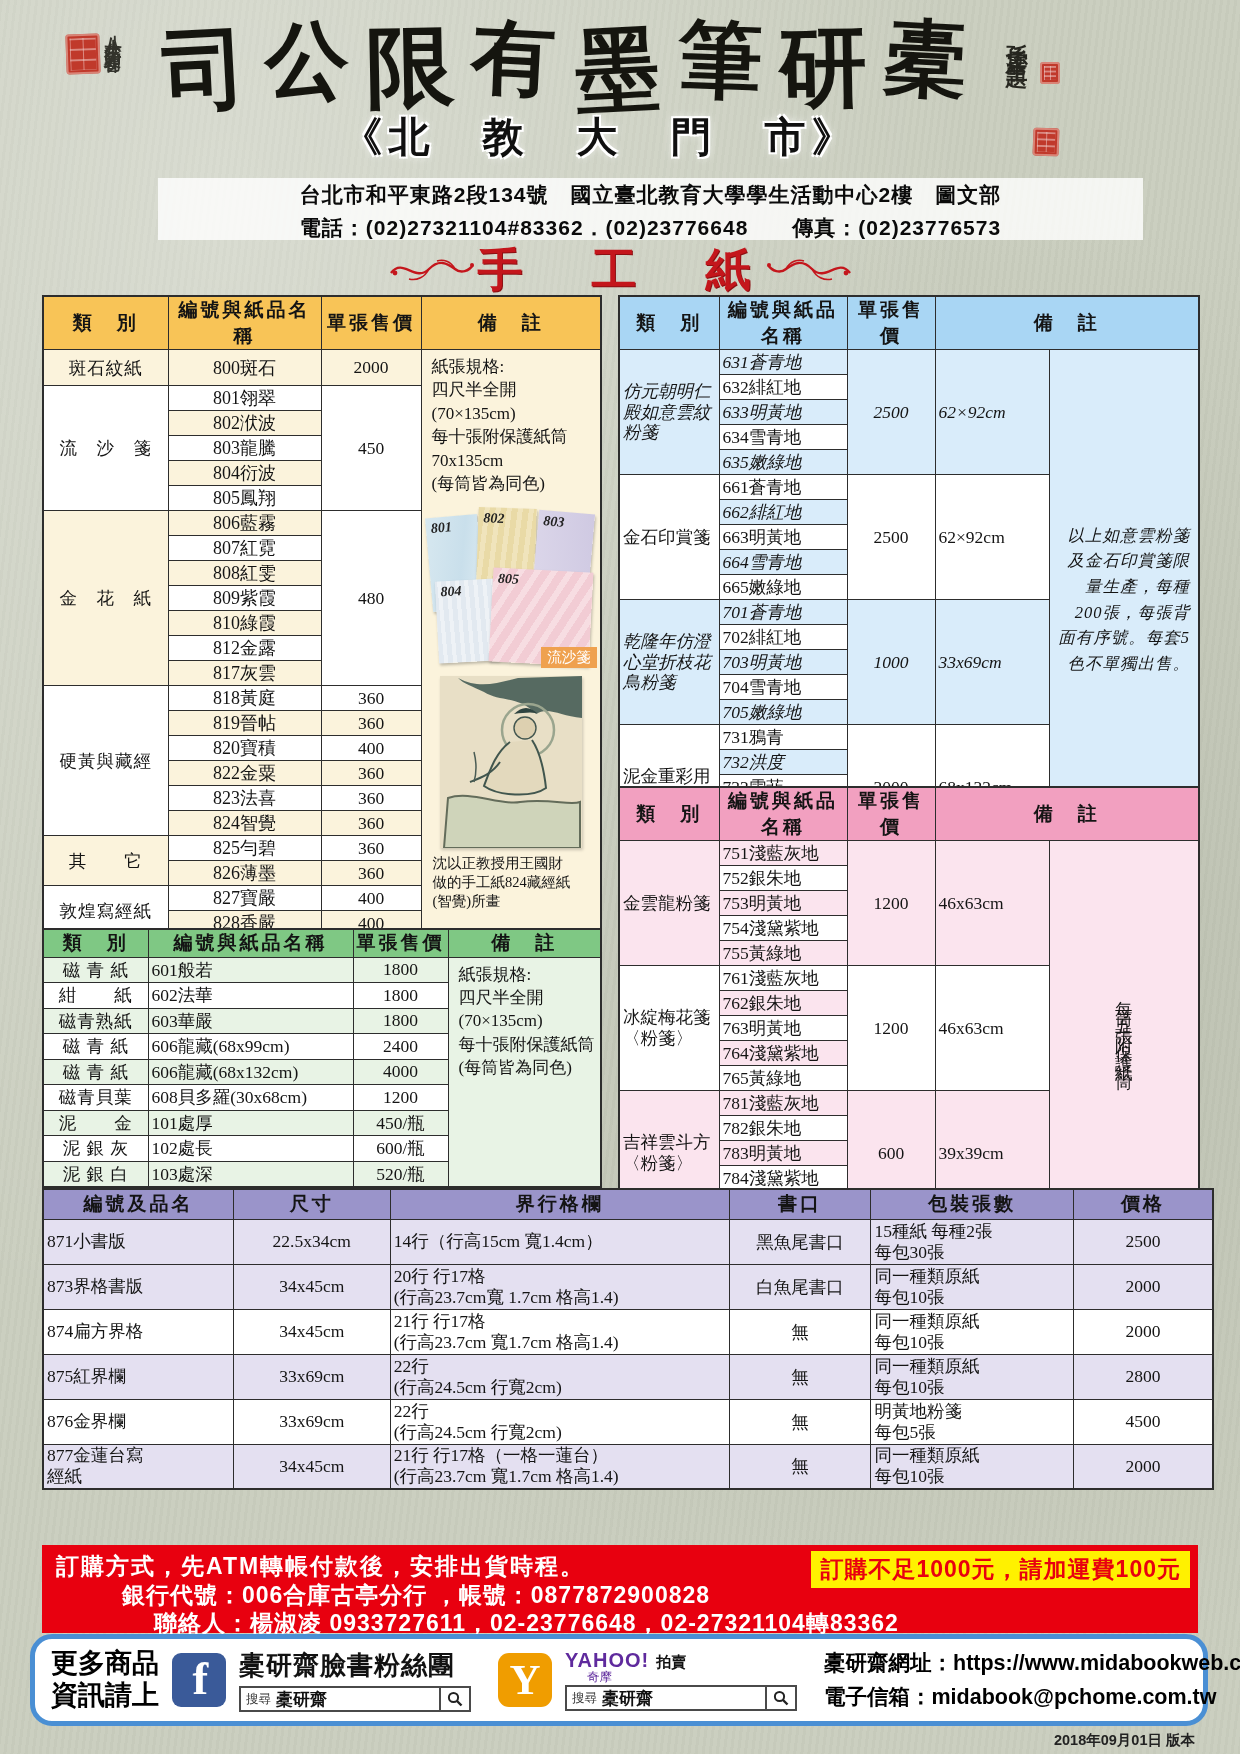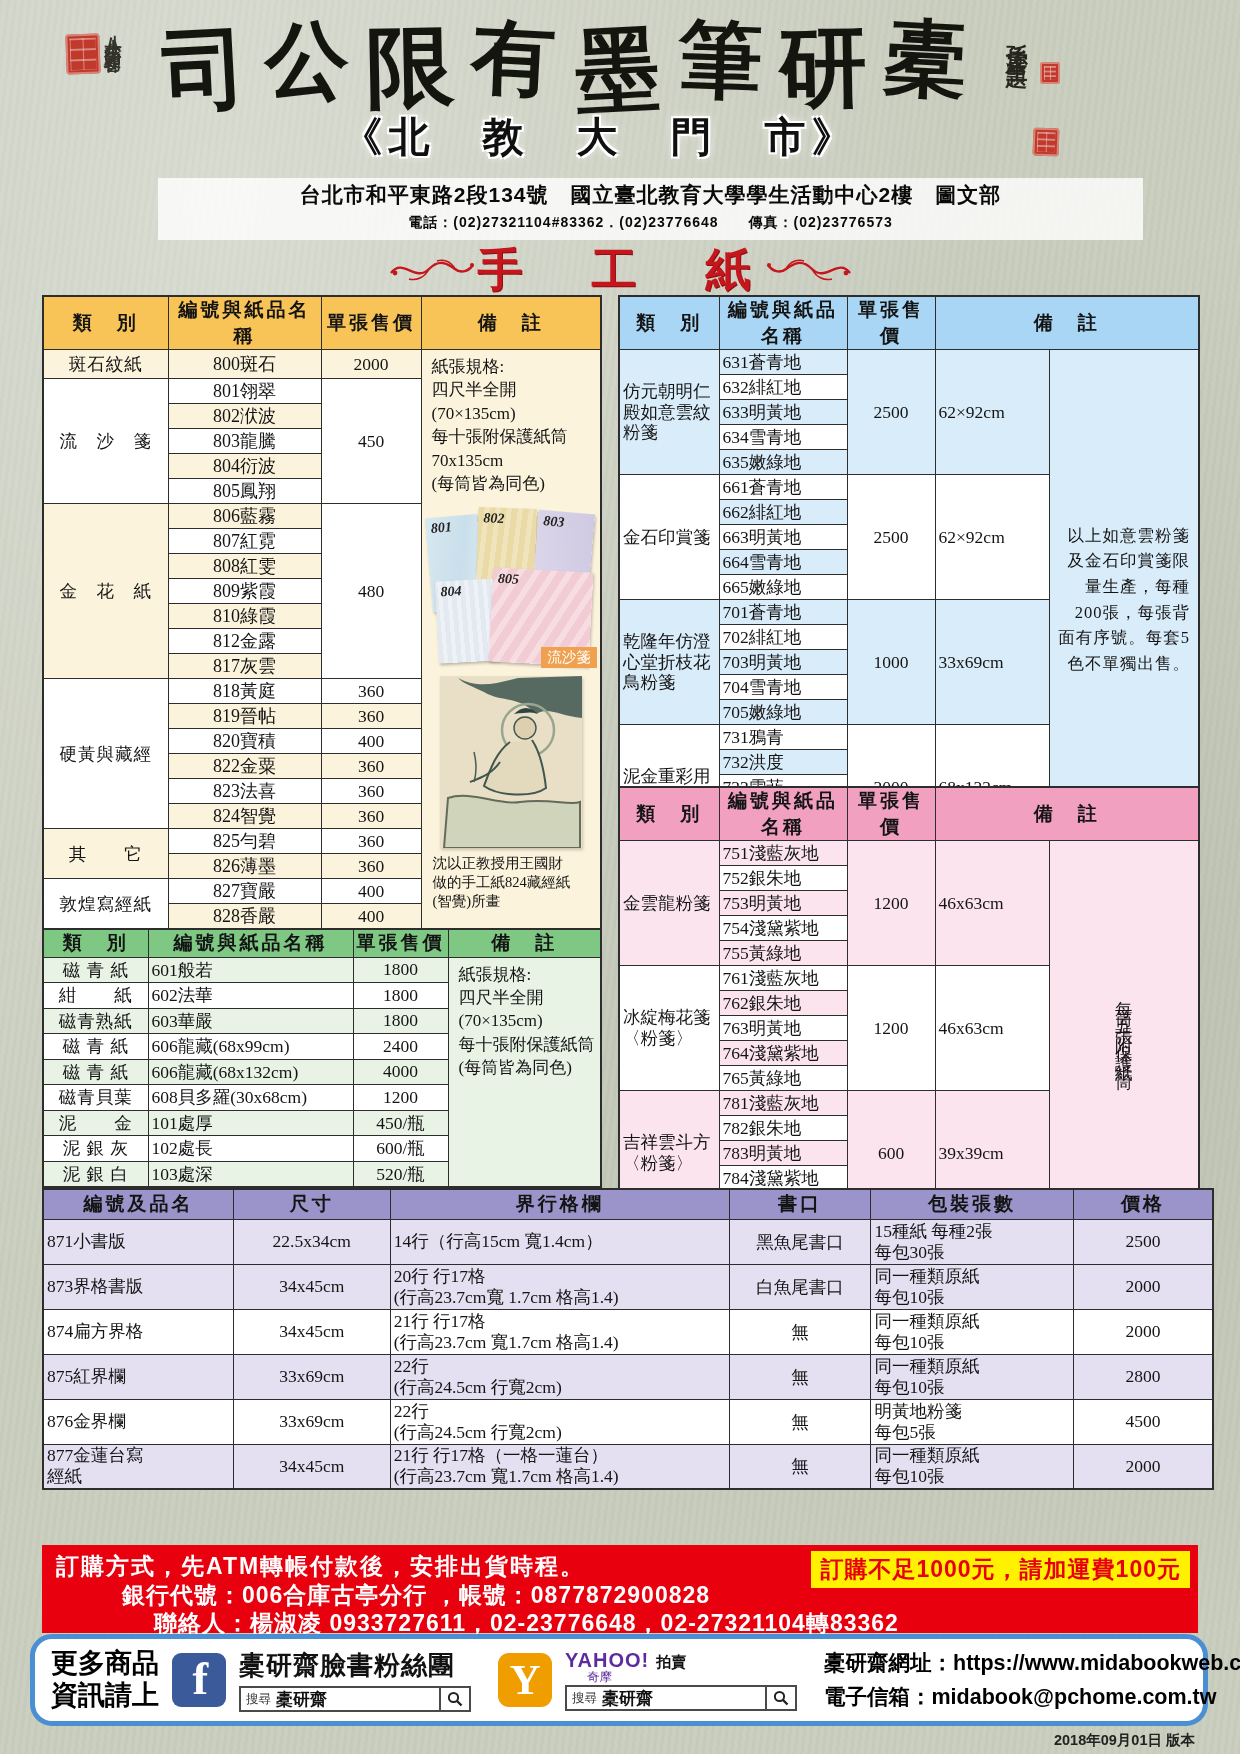--- a/index.html
+++ b/index.html
@@ -35,41 +35,41 @@
   #signature{position:absolute;left:1002px;top:26px;height:160px;writing-mode:vertical-rl;
     font-size:22px;font-weight:bold;color:#26261f;letter-spacing:8px;transform:rotate(1deg);
     font-family:"DejaVu Serif",serif;}
   #branch{position:absolute;left:290px;top:110px;width:620px;text-align:center;
     font-size:41px;font-weight:900;color:#101010;letter-spacing:6px;font-family:"DejaVu Serif",serif;
     text-shadow:-2px -2px 0 #fff,2px -2px 0 #fff,-2px 2px 0 #fff,2px 2px 0 #fff,0 0 10px #fff;}
   #info-band{position:absolute;left:158px;top:178px;width:985px;height:62px;
     background:rgba(255,255,255,.8);text-align:center;color:#0a0a0a;
     font-family:"Liberation Sans",sans-serif;font-weight:bold;}
   #address{font-size:21px;margin-top:3px;letter-spacing:1px;}
-  #phone{font-size:14px;margin-top:5px;letter-spacing:1px;}
+  #phone{font-size:21px;margin-top:5px;letter-spacing:1px;}
   #section-title-row{position:absolute;left:0;top:240px;width:1240px;display:flex;
     justify-content:center;align-items:center;gap:3px;}
   #section-title{font-size:45px;font-weight:900;color:#c4161c;letter-spacing:12px;
     font-family:"DejaVu Serif",serif;text-shadow:1px 1px 0 #8d0f12;}
   .flourish{flex:none;}
   .mirrored{transform:scaleX(-1);}
 
   
   .tblwrap{position:absolute;}
   #t1{left:42px;top:295px;width:558px;}
   #t2{left:42px;top:928px;width:558px;}
   #t3{left:618px;top:295px;width:580px;}
   #t4{left:618px;top:786px;width:580px;}
   #t5{left:42px;top:1188px;width:1172px;}
   table.tbl{border-collapse:collapse;table-layout:fixed;width:100%;color:#141414;
     border:2.5px solid #2d2d2d;}
   table.tbl th,table.tbl td{border:1.6px solid #2d2d2d;padding:0 3px;overflow:hidden;}
   table.tbl th{font-size:19px;font-weight:bold;letter-spacing:3px;}
   .bg-c{background:#FBF3DC;} .bg-w{background:#ffffff;} .bg-g{background:#E8F3E5;}
-  .bg-b{background:#D9ECFA;} .bg-p{background:#FBE4EE;} .bg-v{background:#E4E0F1;}
+  .bg-b{background:#D9ECFA;font-style:italic;} .bg-p{background:#FBE4EE;} .bg-v{background:#E4E0F1;}
   .h-or{background:#F8C457;} .h-gr{background:#7FC884;} .h-bl{background:#A9D6F4;}
   .h-pk{background:#F2A0C0;} .h-pu{background:#9A94CA;}
   .cat{text-align:center;font-size:17.5px;letter-spacing:1px;}
   .cat3{text-align:left;padding:0 5px;font-size:17.5px;line-height:1.18;}
   .nm{text-align:center;font-size:18px;}
   .nm-l{text-align:left;padding-left:7px;font-size:17.5px;}
   .pr{text-align:center;font-size:17.5px;}
   .sz{text-align:left;padding-left:7px;font-size:17.5px;}
   .nt{text-align:left;padding-left:6px;font-size:17.5px;}
   .pre{white-space:pre-line;line-height:1.2;}
@@ -186,21 +186,21 @@
           <col style="width: 100px;">
           <col style="width: 180px;">
         </colgroup>
         <tbody>
           <tr style="height: 30px;">
             <th class="h-or">類　別</th>
             <th class="h-or">編號與紙品名稱</th>
             <th class="h-or">單張售價</th>
             <th class="h-or">備　註</th>
           </tr>
-          <tr style="height: 29px;">
+          <tr style="height: 36px;">
             <td class="cat bg-c" rowspan="1">斑石紋紙</td>
             <td class="nm bg-c">800斑石</td>
             <td class="pr bg-c" rowspan="1">2000</td>
             <td class="notecell bg-c" rowspan="23">
               <div class="note1">
                 <div class="specs">紙張規格:
 四尺半全開
 (70×135cm)
 每十張附保護紙筒
 70x135cm

